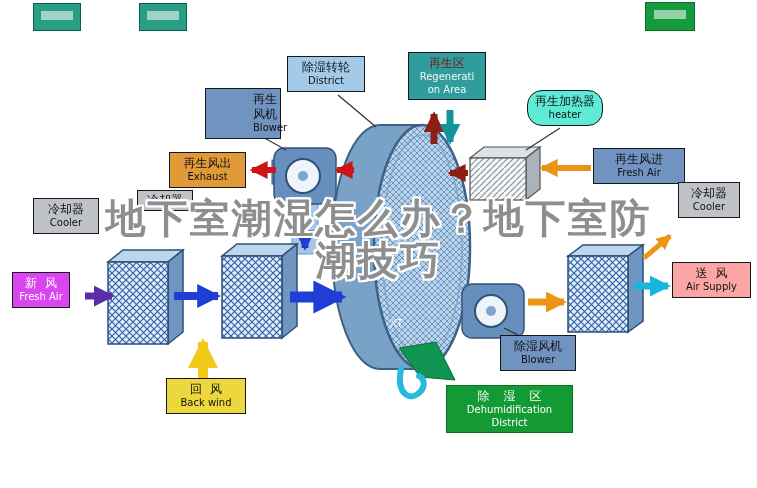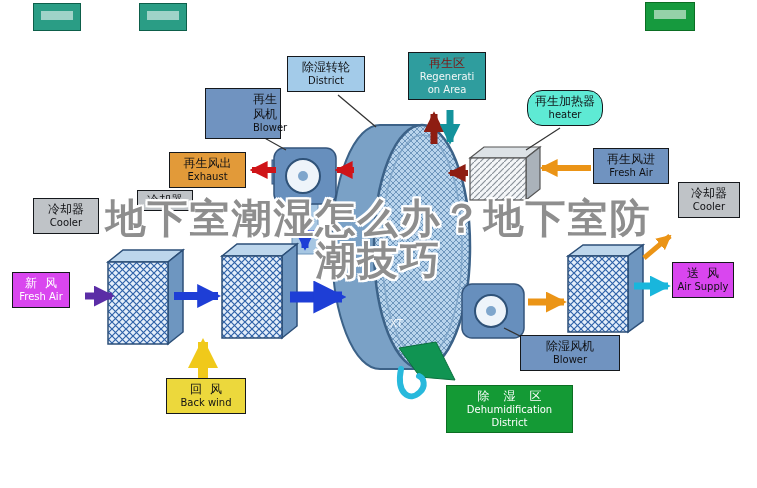--- a/index.html
+++ b/index.html
@@ -20,24 +20,24 @@
   #lbl-regen-area{left:408px;top:52px;width:78px;background:#2f9d9e;}
   #lbl-regen-area .zh{color:#7c1512;}
   #lbl-regen-area .en{color:#f2f7f7;}
   #lbl-regen-heater{left:527px;top:90px;width:76px;background:#5eead4;border-radius:15px;}
   #lbl-regen-out{left:169px;top:152px;width:77px;background:#e29a39;}
   #lbl-cooler-left-small{left:137px;top:190px;width:56px;background:#bfc3c7;padding:2px 2px;}
   #lbl-cooler-left{left:33px;top:198px;width:66px;background:#bfc3c7;}
   #lbl-fresh-air-left{left:12px;top:272px;width:58px;background:#d946ef;}
   #lbl-fresh-air-left .zh,#lbl-fresh-air-left .en{color:#ffffff;}
   #lbl-back-wind{left:166px;top:378px;width:80px;background:#ecd83c;}
-  #lbl-regen-in{left:593px;top:148px;width:76px;background:#7093c0;}
+  #lbl-regen-in{left:593px;top:148px;width:92px;background:#7093c0;}
   #lbl-cooler-right{left:678px;top:182px;width:62px;background:#bfc3c7;}
-  #lbl-air-supply{left:672px;top:262px;width:62px;background:#d946ef;}
-  #lbl-dehumid-blower{left:500px;top:335px;width:100px;background:#7093c0;margin-left:20px;}
+  #lbl-air-supply{left:672px;top:262px;width:79px;background:#fca5a5;}
+  #lbl-dehumid-blower{left:500px;top:335px;width:76px;background:#7093c0;}
   #lbl-dehumid-district{left:446px;top:377px;width:127px;background:#149a35;border-color:#0b6e23;margin-top:8px;}
   #lbl-dehumid-district .zh,#lbl-dehumid-district .en{color:#ffffff;}
 
   
   .frag{position:absolute;z-index:5;border:1px solid #0d5f4a;background:#2a9d85;}
   .frag::after{content:"";display:block;margin:7px auto 0;width:68%;height:9px;
                background:rgba(255,255,255,.55);}
   #frag1{left:33px;top:3px;width:46px;height:26px;}
   #frag2{left:139px;top:3px;width:46px;height:26px;}
   #frag3{left:645px;top:2px;width:48px;height:27px;background:#169a3e;border-color:#0b6e23;}

